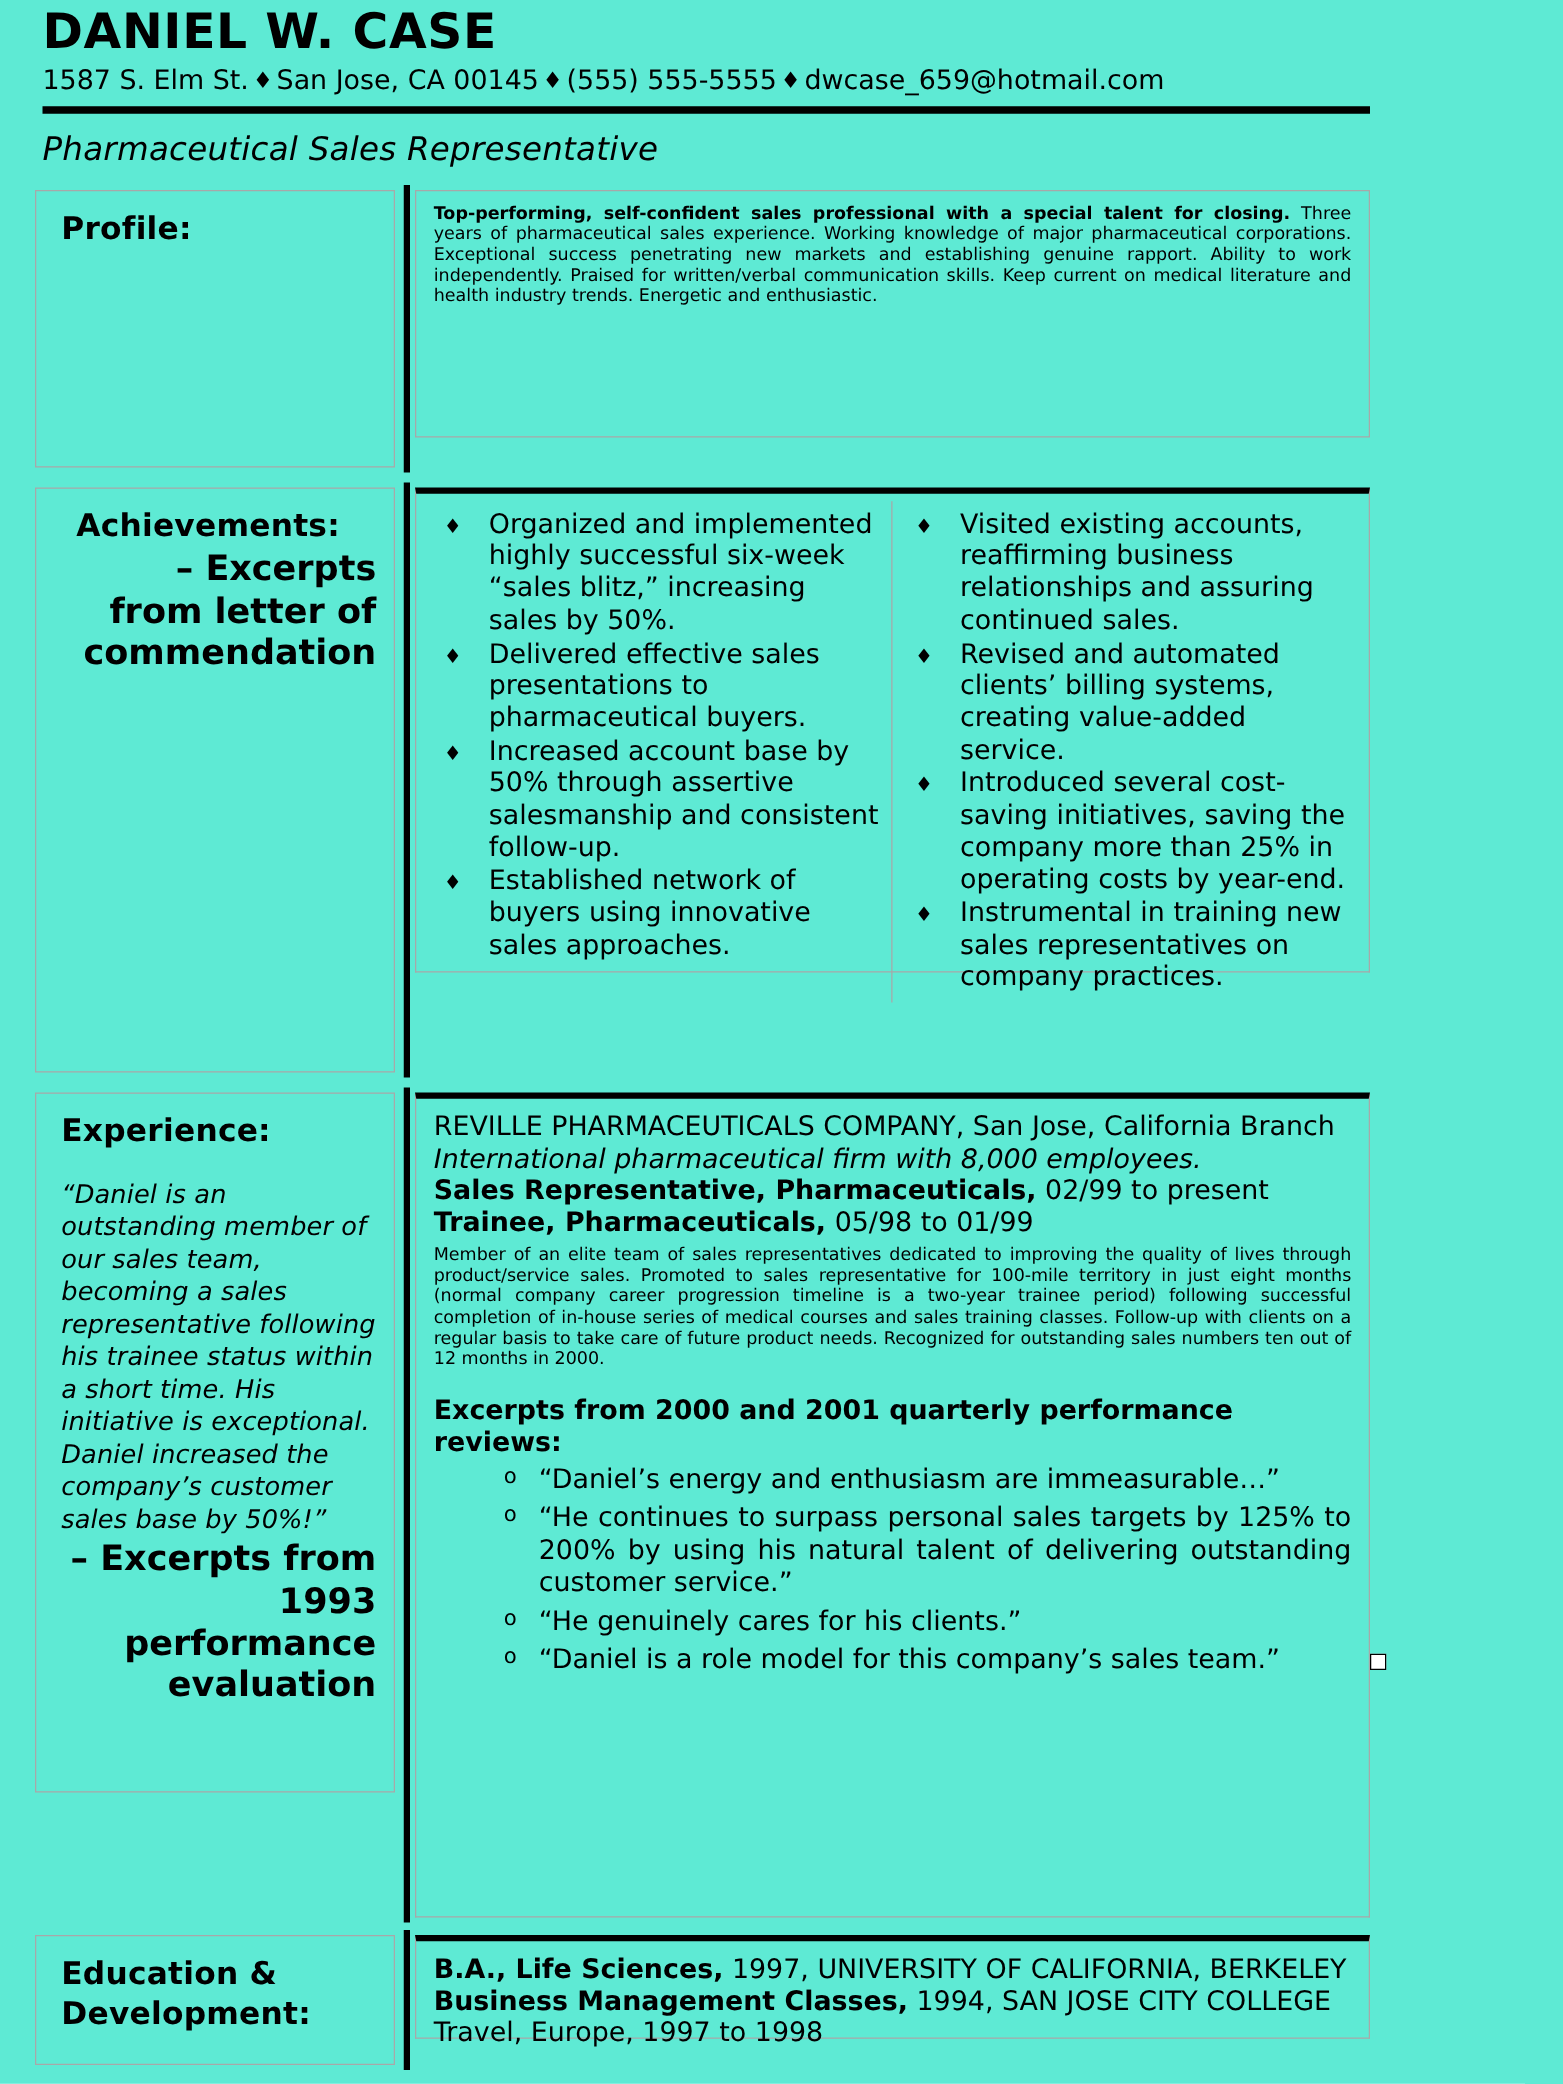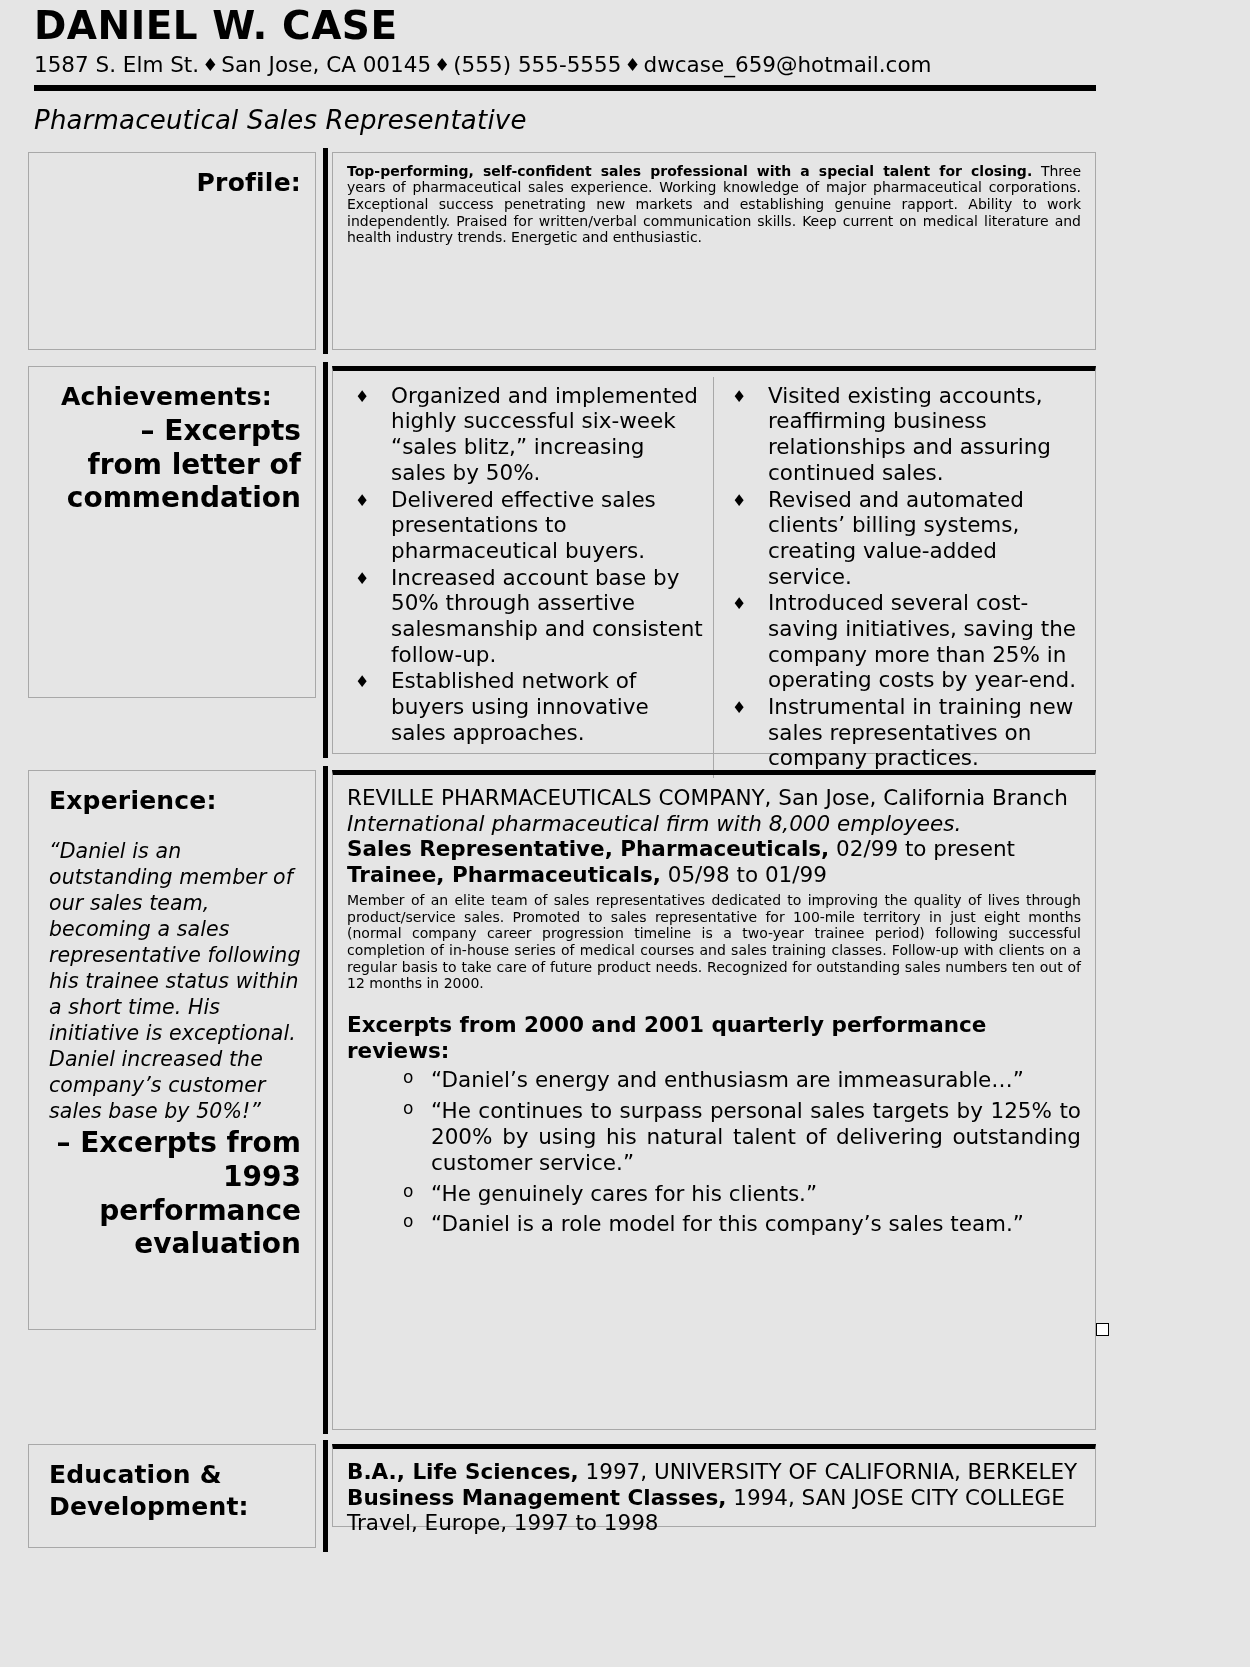--- a/index.html
+++ b/index.html
@@ -13,21 +13,21 @@
     font-family: "DejaVu Sans", sans-serif;
     color: #000000;
     position: relative;
     overflow: hidden;
   }
   .page {
     position: absolute;
     left: 0; top: 0;
     width: 1250px;
     height: 1667px;
-    background: #e5e5e5;
+    background: #5eead4;
     box-sizing: border-box;
     padding: 0;
   }
 
   
   .header {
     padding: 6px 30px 0 34px;
   }
   .name {
     font-family: "DejaVu Sans", sans-serif;
@@ -221,33 +221,33 @@
     <div class="contact">
       <span>1587 S. Elm St.</span><span class="sep">♦</span><span>San Jose, CA 00145</span><span class="sep">♦</span><span>(555) 555-5555</span><span class="sep">♦</span><span>dwcase_659@hotmail.com</span>
     </div>
   </div>
   <div class="hrule"></div>
   <div class="tagline">Pharmaceutical Sales Representative</div>
 
   <div class="sec-gap"></div>
 
   <div class="section">
-    <div class="left-cell" style="height:198px;text-align:right;">
+    <div class="left-cell" style="height:222px;">
       <div class="sec-title">Profile:</div>
     </div>
     <div class="divider"></div>
     <div class="right-cell" style="height:198px;">
       <p class="body-text"><b>Top-performing, self-confident sales professional with a special talent for closing.</b><span> Three years of pharmaceutical sales experience. Working knowledge of major pharmaceutical corporations. Exceptional success penetrating new markets and establishing genuine rapport. Ability to work independently. Praised for written/verbal communication skills. Keep current on medical literature and health industry trends. Energetic and enthusiastic.</span></p>
     </div>
   </div>
 
   <div class="sec-gap"></div>
 
   <div class="section">
-    <div class="left-cell" style="height:332px;padding-left:28px;">
+    <div class="left-cell" style="height:468px;padding-left:28px;">
       <div class="sec-title">Achievements:</div>
       <div class="attrib">– Excerpts from letter of commendation</div>
     </div>
     <div class="divider"></div>
     <div class="right-cell topbar" style="height:388px;padding:6px 4px 6px 4px;">
       <div class="ach-wrap">
         <div class="ach-col first">
           <ul class="diamond">
             <li><span class="bullet">♦</span><span>Organized and implemented highly successful six-week “sales blitz,” increasing sales by 50%.</span></li>
             <li><span class="bullet">♦</span><span>Delivered effective sales presentations to pharmaceutical buyers.</span></li>

